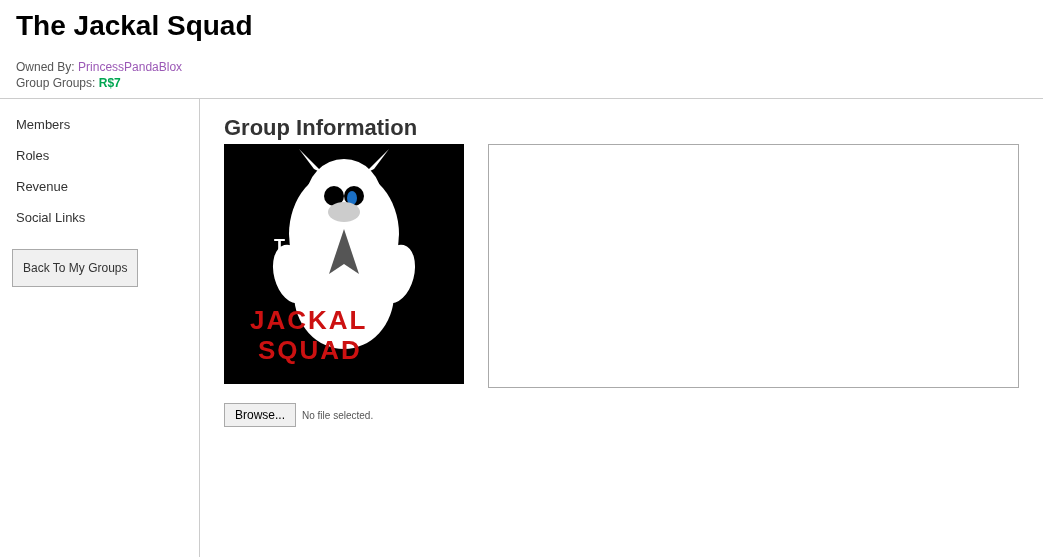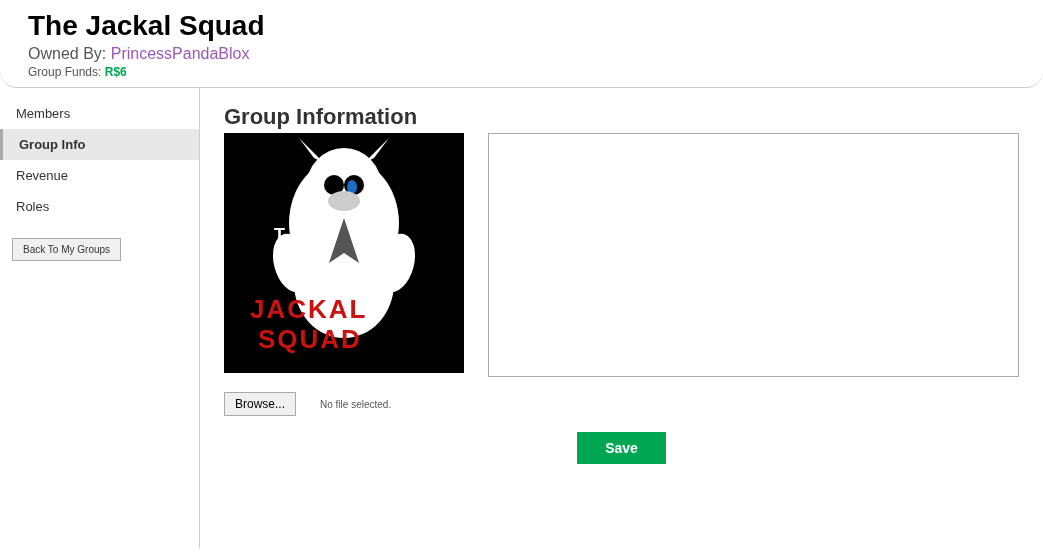--- a/index.html
+++ b/index.html
@@ -1,32 +1,31 @@
 <!DOCTYPE html>
 <html><head>
   <meta charset="utf-8">
   <style>
     * { box-sizing: border-box; margin: 0; padding: 0; }
     body { font-family: Arial, sans-serif; font-size: 13px; background: #fff; color: #333; }
 
     
     .header {
-      padding: 10px 16px 8px 28px;
+      padding: 10px 16px 8px 16px;
       border-bottom: 1px solid #ccc;
-      border-radius: 17px;
     }
     .group-title {
       font-size: 28px;
       font-weight: bold;
       color: #000;
     }
     .owned-by {
-      font-size: 16px;
+      font-size: 12px;
       color: #555;
-      margin-top: 3px;
+      margin-top: 18px;
     }
     .owned-by a {
       color: #9b59b6;
       text-decoration: none;
     }
     .group-funds {
       font-size: 12px;
       color: #555;
       margin-top: 2px;
     }
@@ -56,22 +55,22 @@
       text-decoration: none;
       font-size: 13px;
     }
     .sidebar-item.active {
       background: #e8e8e8;
       border-left: 3px solid #aaa;
       font-weight: bold;
     }
     .back-btn {
       margin: 16px 12px 0 12px;
-      padding: 5px 10px;
-      font-size: 10px;
+      padding: 11px 10px;
+      font-size: 12px;
       background: #f0f0f0;
       border: 1px solid #aaa;
       cursor: pointer;
       display: block;
       text-align: center;
       color: #333;
     }
 
     
     .content {
@@ -118,21 +117,21 @@
       border: 1px solid #aaa;
       resize: none;
       line-height: 1.4;
       color: #000;
     }
 
     .file-row {
       margin-top: 12px;
       display: flex;
       align-items: center;
-      gap: 24px;
+      gap: 6px;
     }
     .browse-btn {
       padding: 4px 10px;
       font-size: 12px;
       border: 1px solid #aaa;
       background: #f0f0f0;
       cursor: pointer;
     }
     .no-file-label {
       font-size: 10px;
@@ -156,32 +155,32 @@
 </head>
 <body>
 
 <div class="header">
   <div class="group-title">The Jackal Squad</div>
   <div class="owned-by">
     <span>Owned By:</span>
     <a href="#">PrincessPandaBlox</a>
   </div>
   <div class="group-funds">
-    <span>Group Funds:</span>
-    <span class="robux">R$6</span>
+    <span>Group Groups:</span>
+    <span class="robux">R$7</span>
   </div>
 </div>
 
 <div class="main-layout">
 
   <nav class="sidebar">
     <a class="sidebar-item">Members</a>
-    <a class="sidebar-item active">Group Info</a>
+    <a class="sidebar-item">Roles</a>
     <a class="sidebar-item">Revenue</a>
-    <a class="sidebar-item">Roles</a>
+    <a class="sidebar-item">Social Links</a>
     <button class="back-btn">Back To My Groups</button>
   </nav>
 
   <div class="content">
     <div class="page-title">Group Information</div>
 
     <div class="group-info-body">
 
       <div class="group-image">
         <svg viewBox="0 0 240 240" xmlns="http://www.w3.org/2000/svg">
@@ -220,17 +219,14 @@
       <div class="description-area">
         <textarea class="description-textarea" style=""></textarea>
       </div>
     </div>
 
     <div class="file-row">
       <button class="browse-btn">Browse...</button>
       <span class="no-file-label">No file selected.</span>
     </div>
 
-    <div class="save-row">
-      <button class="save-btn">Save</button>
-    </div>
   </div>
 </div>
 
 </body></html>

